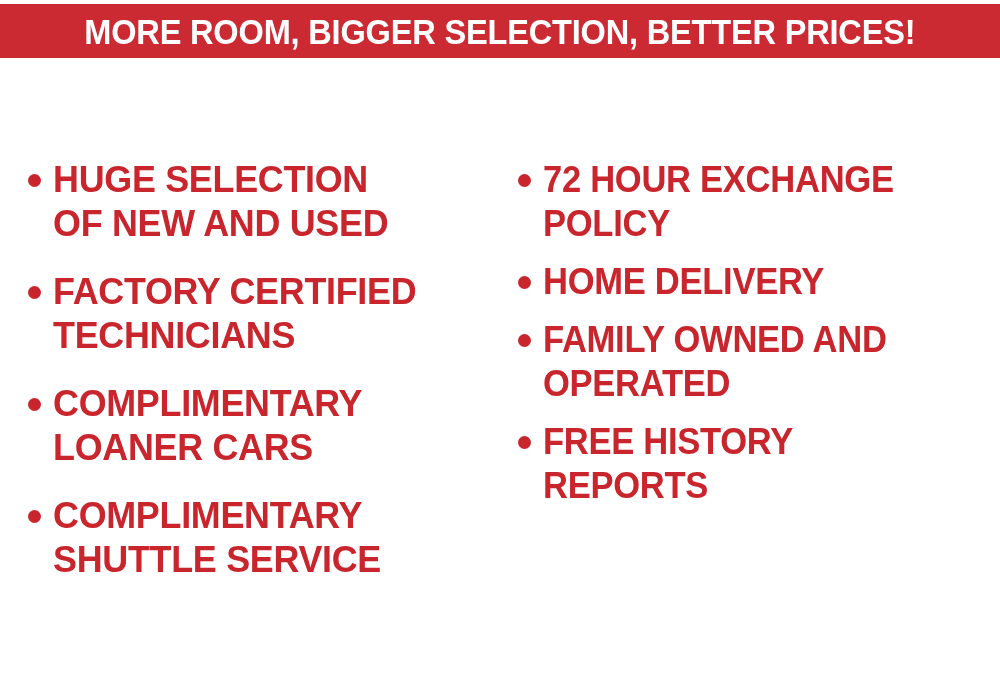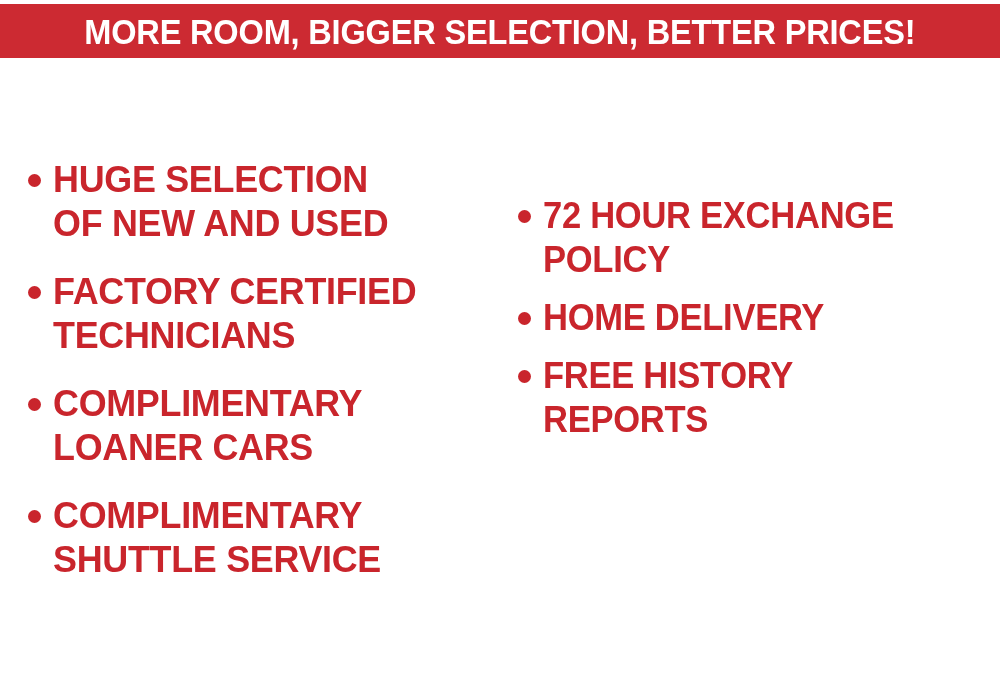--- a/index.html
+++ b/index.html
@@ -70,21 +70,21 @@
     left: 0;
     top: 158px;
     width: 1000px;
     height: 536px;
   }
   .col {
     position: absolute;
     top: 0;
   }
   .col-left  { left: 28px;  width: 492px; }
-  .col-right { left: 518px; width: 482px; margin-top: 36px; }
+  .col-right { left: 518px; width: 482px; }
 
   .bullet-row {
     display: flex;
     align-items: flex-start;
     color: #c9252c;
   }
   .col-left  .bullet-row { margin-bottom: 24px; }
   .col-right .bullet-row { margin-bottom: 14px; }
 
   .dot {
@@ -152,19 +152,24 @@
         <span class="dot"></span>
         <span class="bullet-text">72 HOUR EXCHANGE
 POLICY</span>
       </div>
       <div class="bullet-row">
         <span class="dot"></span>
         <span class="bullet-text">HOME DELIVERY</span>
       </div>
       <div class="bullet-row">
         <span class="dot"></span>
+        <span class="bullet-text">FAMILY OWNED AND
+OPERATED</span>
+      </div>
+      <div class="bullet-row">
+        <span class="dot"></span>
         <span class="bullet-text">FREE HISTORY
 REPORTS</span>
       </div>
     </div>
 
   </div>
 </div>
 
 </body></html>

